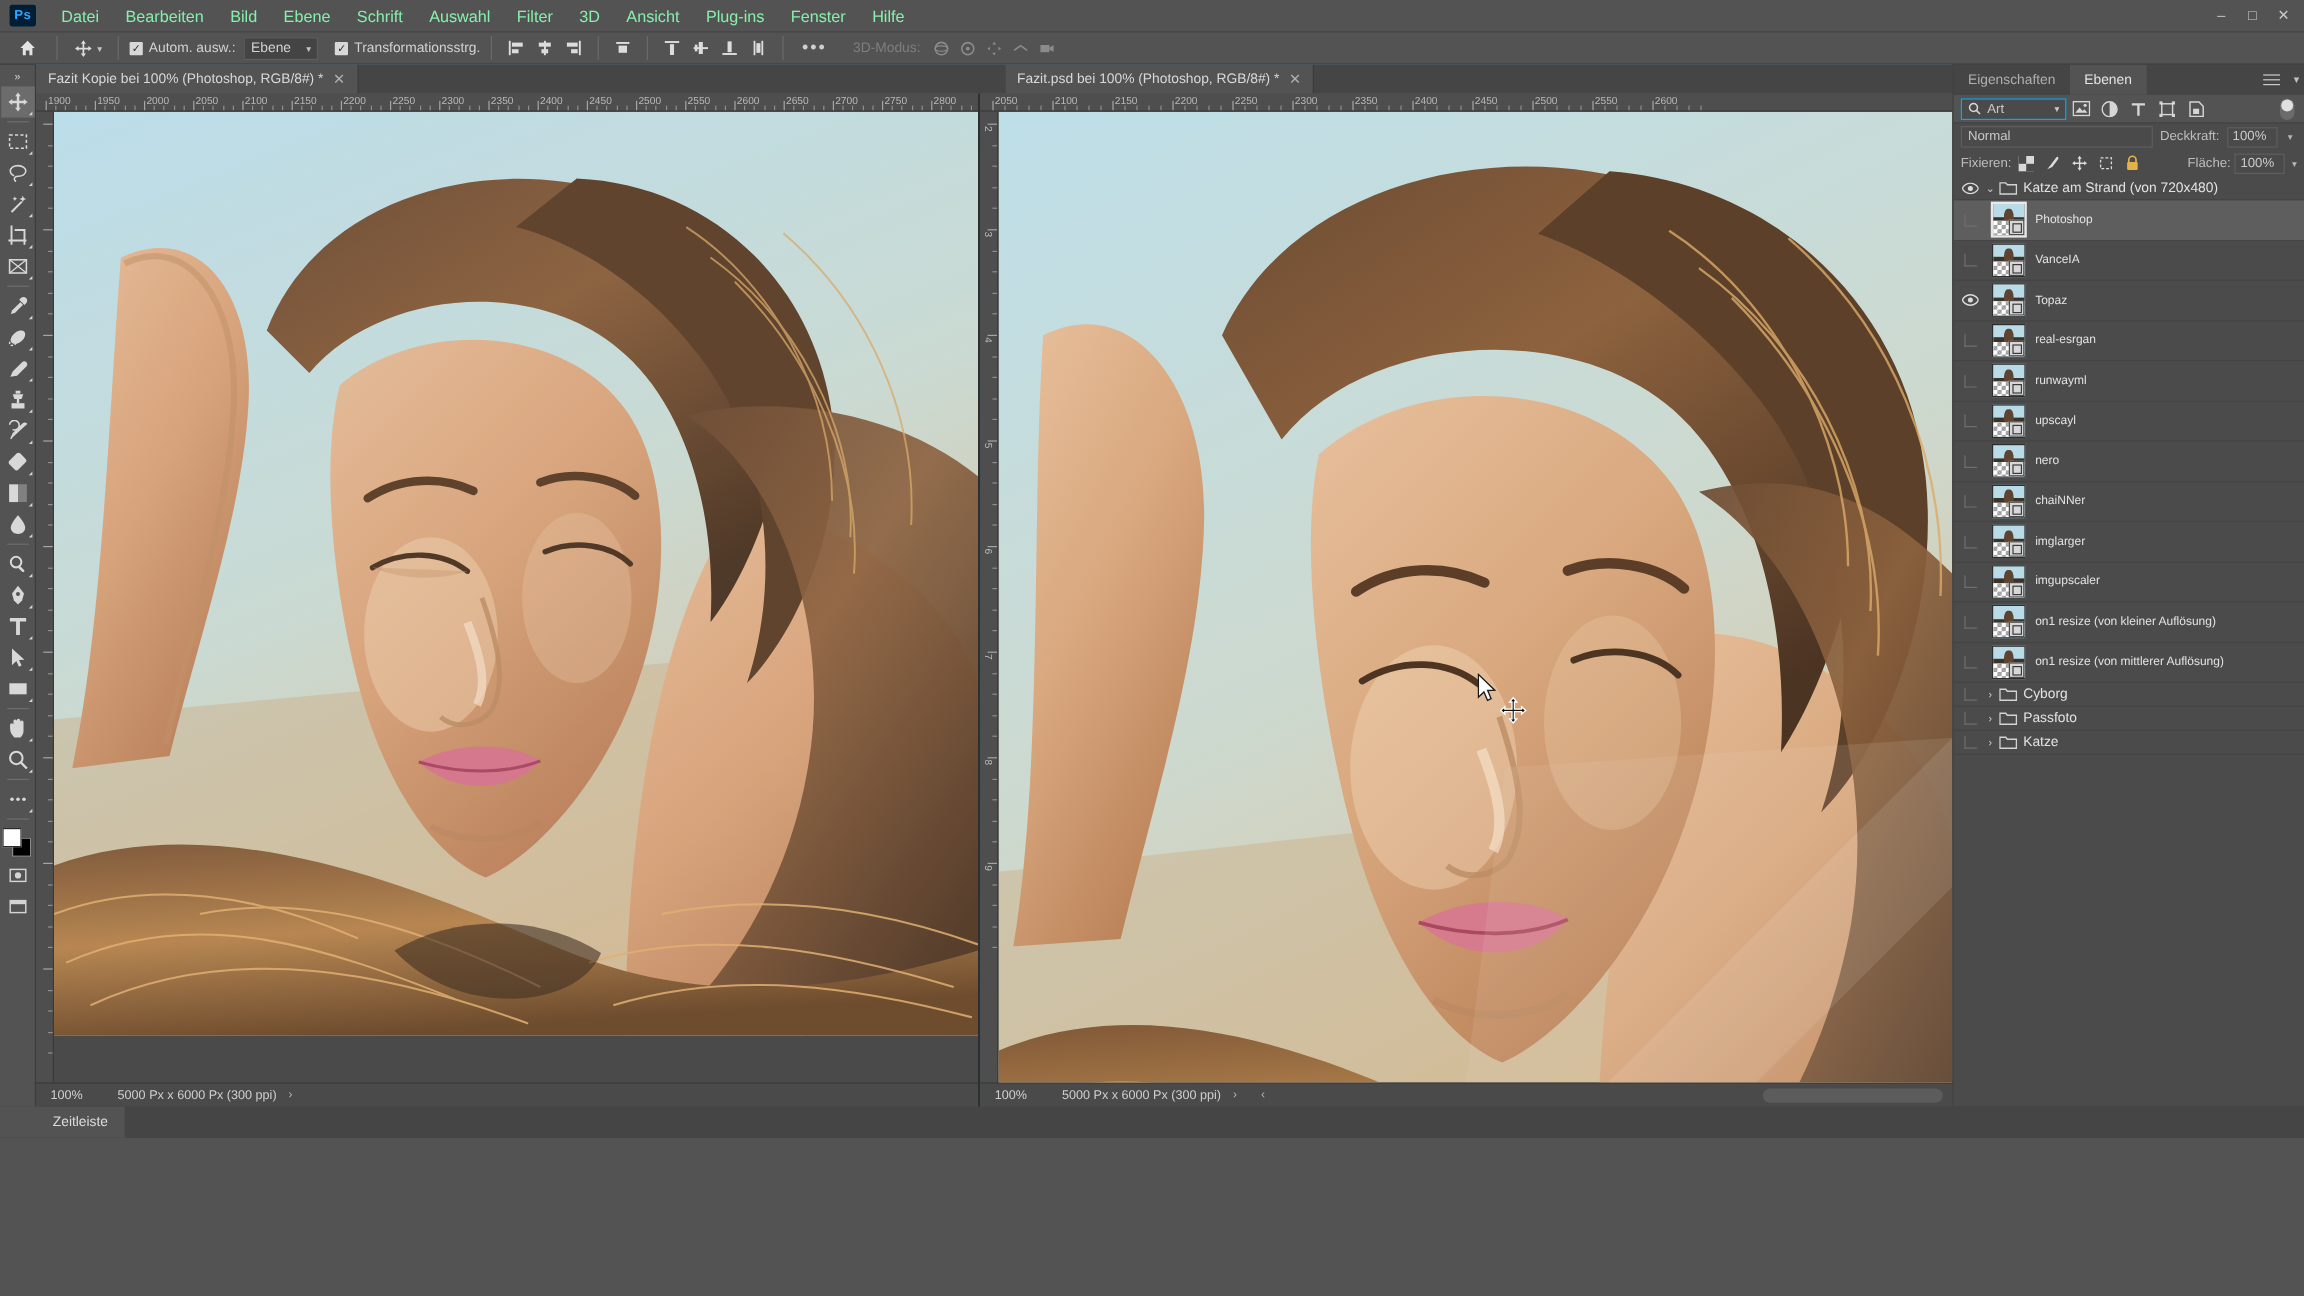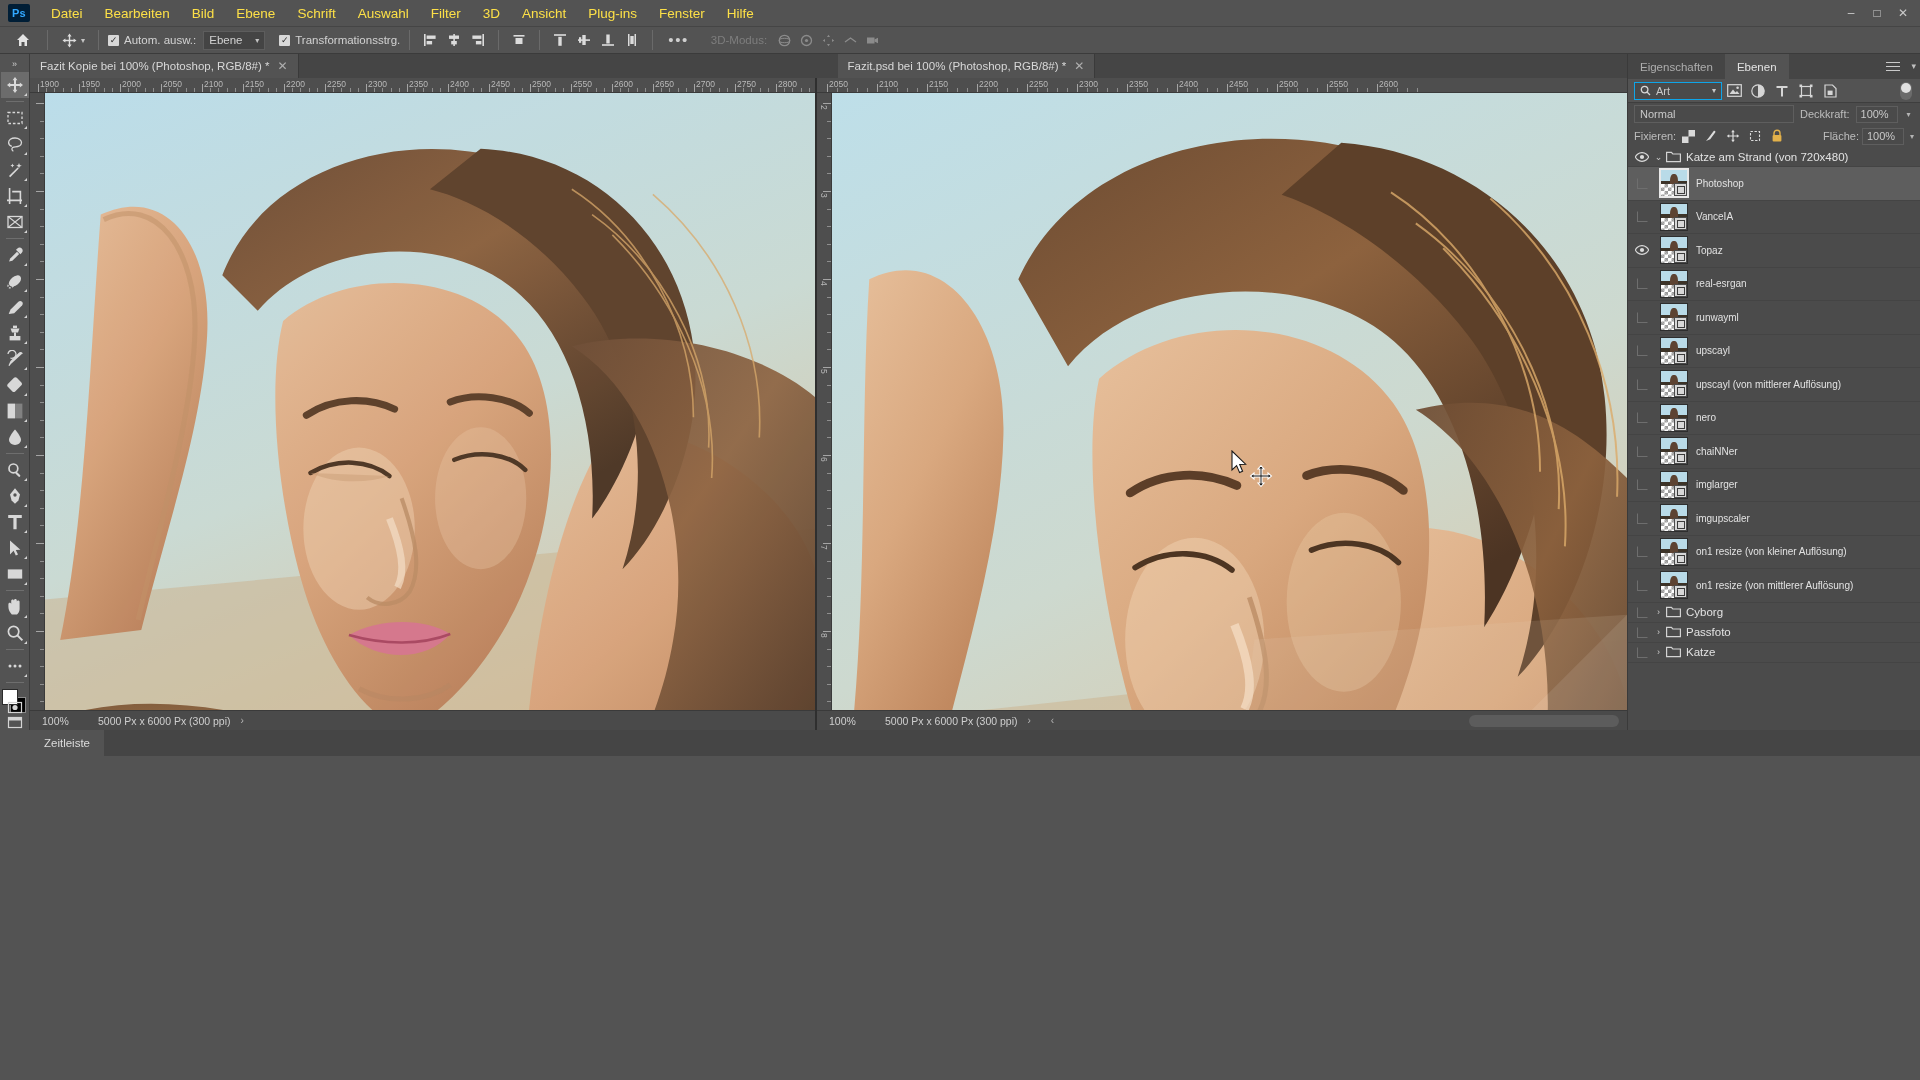--- a/index.html
+++ b/index.html
@@ -3,34 +3,34 @@
 <meta charset="utf-8">
 <style>
   * { box-sizing: border-box; margin: 0; padding: 0; }
   html, body {
     width: 1920px; height: 1080px;
     background: #535353;
     font-family: "Liberation Sans", sans-serif;
     overflow: hidden;
     -webkit-font-smoothing: antialiased;
   }
-  .app { position: relative; width: 1920px; height: 756px; display: flex; flex-direction: column; }
+  .app { position: relative; width: 1920px; height: 948px; display: flex; flex-direction: column; }
 
   
   .menubar {
     height: 26px; background: #535353; display: flex; align-items: center;
     flex: 0 0 26px; position: relative;
   }
   .ps-logo {
     width: 22px; height: 18px; margin: 0 10px 0 8px; background: #001e36;
     color: #31a8ff; font-size: 11px; font-weight: bold; line-height: 18px;
     text-align: center; border-radius: 2px; letter-spacing: .3px;
   }
   .menu-item {
-    padding: 4px 11px; font-size: 13.5px; color: #fde047; cursor: default; white-space: nowrap;
+    padding: 4px 11px; font-size: 13.5px; color: #86efac; cursor: default; white-space: nowrap;
   }
   .win-ctrls { position: absolute; right: 4px; top: 0; height: 26px; display: flex; align-items: center; }
   .win-btn { width: 26px; height: 26px; color: #c9c9c9; font-size: 12px; display: flex; align-items: center; justify-content: center; }
 
   
   .optionsbar {
     height: 28px; background: #535353; border-top: 1px solid #454545; border-bottom: 1px solid #3b3b3b;
     display: flex; align-items: center; flex: 0 0 28px; gap: 0px;
   }
   .ob-sep { width: 1px; height: 20px; background: #6a6a6a; margin: 0 9px; }
@@ -1228,33 +1228,20 @@
             <div class="eye">
               <div class="eye-off"></div>
             </div>
             <div style="flex: 0 0 8px;"></div>
             <div class="thumb">
               <div class="ground"></div>
               <div class="fig"></div>
               <div class="checker"></div>
               <div class="smart-badge"></div>
             </div>
-            <div class="lname">upscayl (von mittlerer Auflösung)</div>
-          </div>
-          <div class="lrow">
-            <div class="eye">
-              <div class="eye-off"></div>
-            </div>
-            <div style="flex: 0 0 8px;"></div>
-            <div class="thumb">
-              <div class="ground"></div>
-              <div class="fig"></div>
-              <div class="checker"></div>
-              <div class="smart-badge"></div>
-            </div>
             <div class="lname">nero</div>
           </div>
           <div class="lrow">
             <div class="eye">
               <div class="eye-off"></div>
             </div>
             <div style="flex: 0 0 8px;"></div>
             <div class="thumb">
               <div class="ground"></div>
               <div class="fig"></div>

